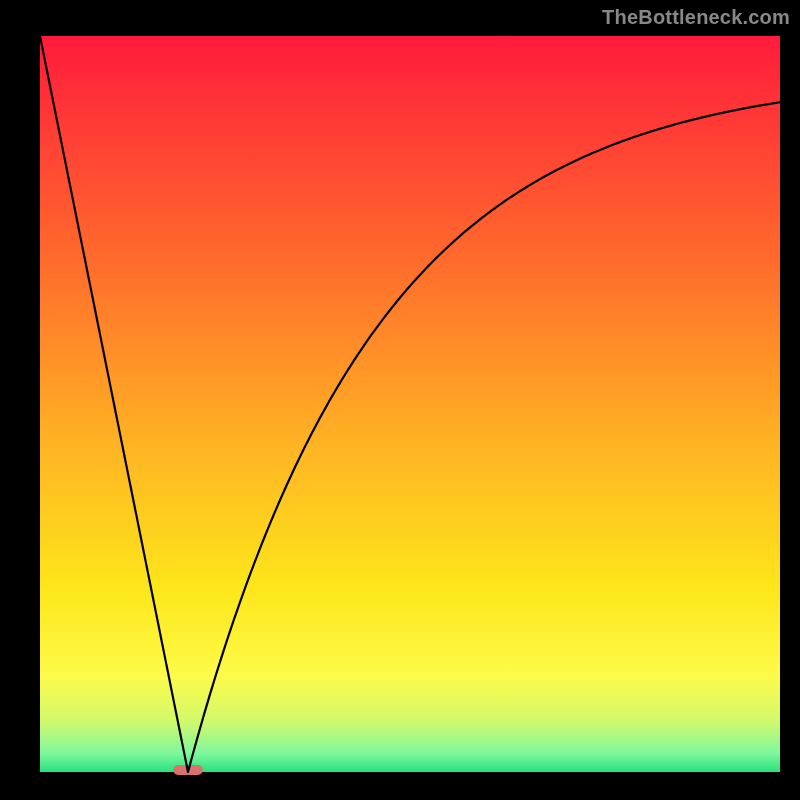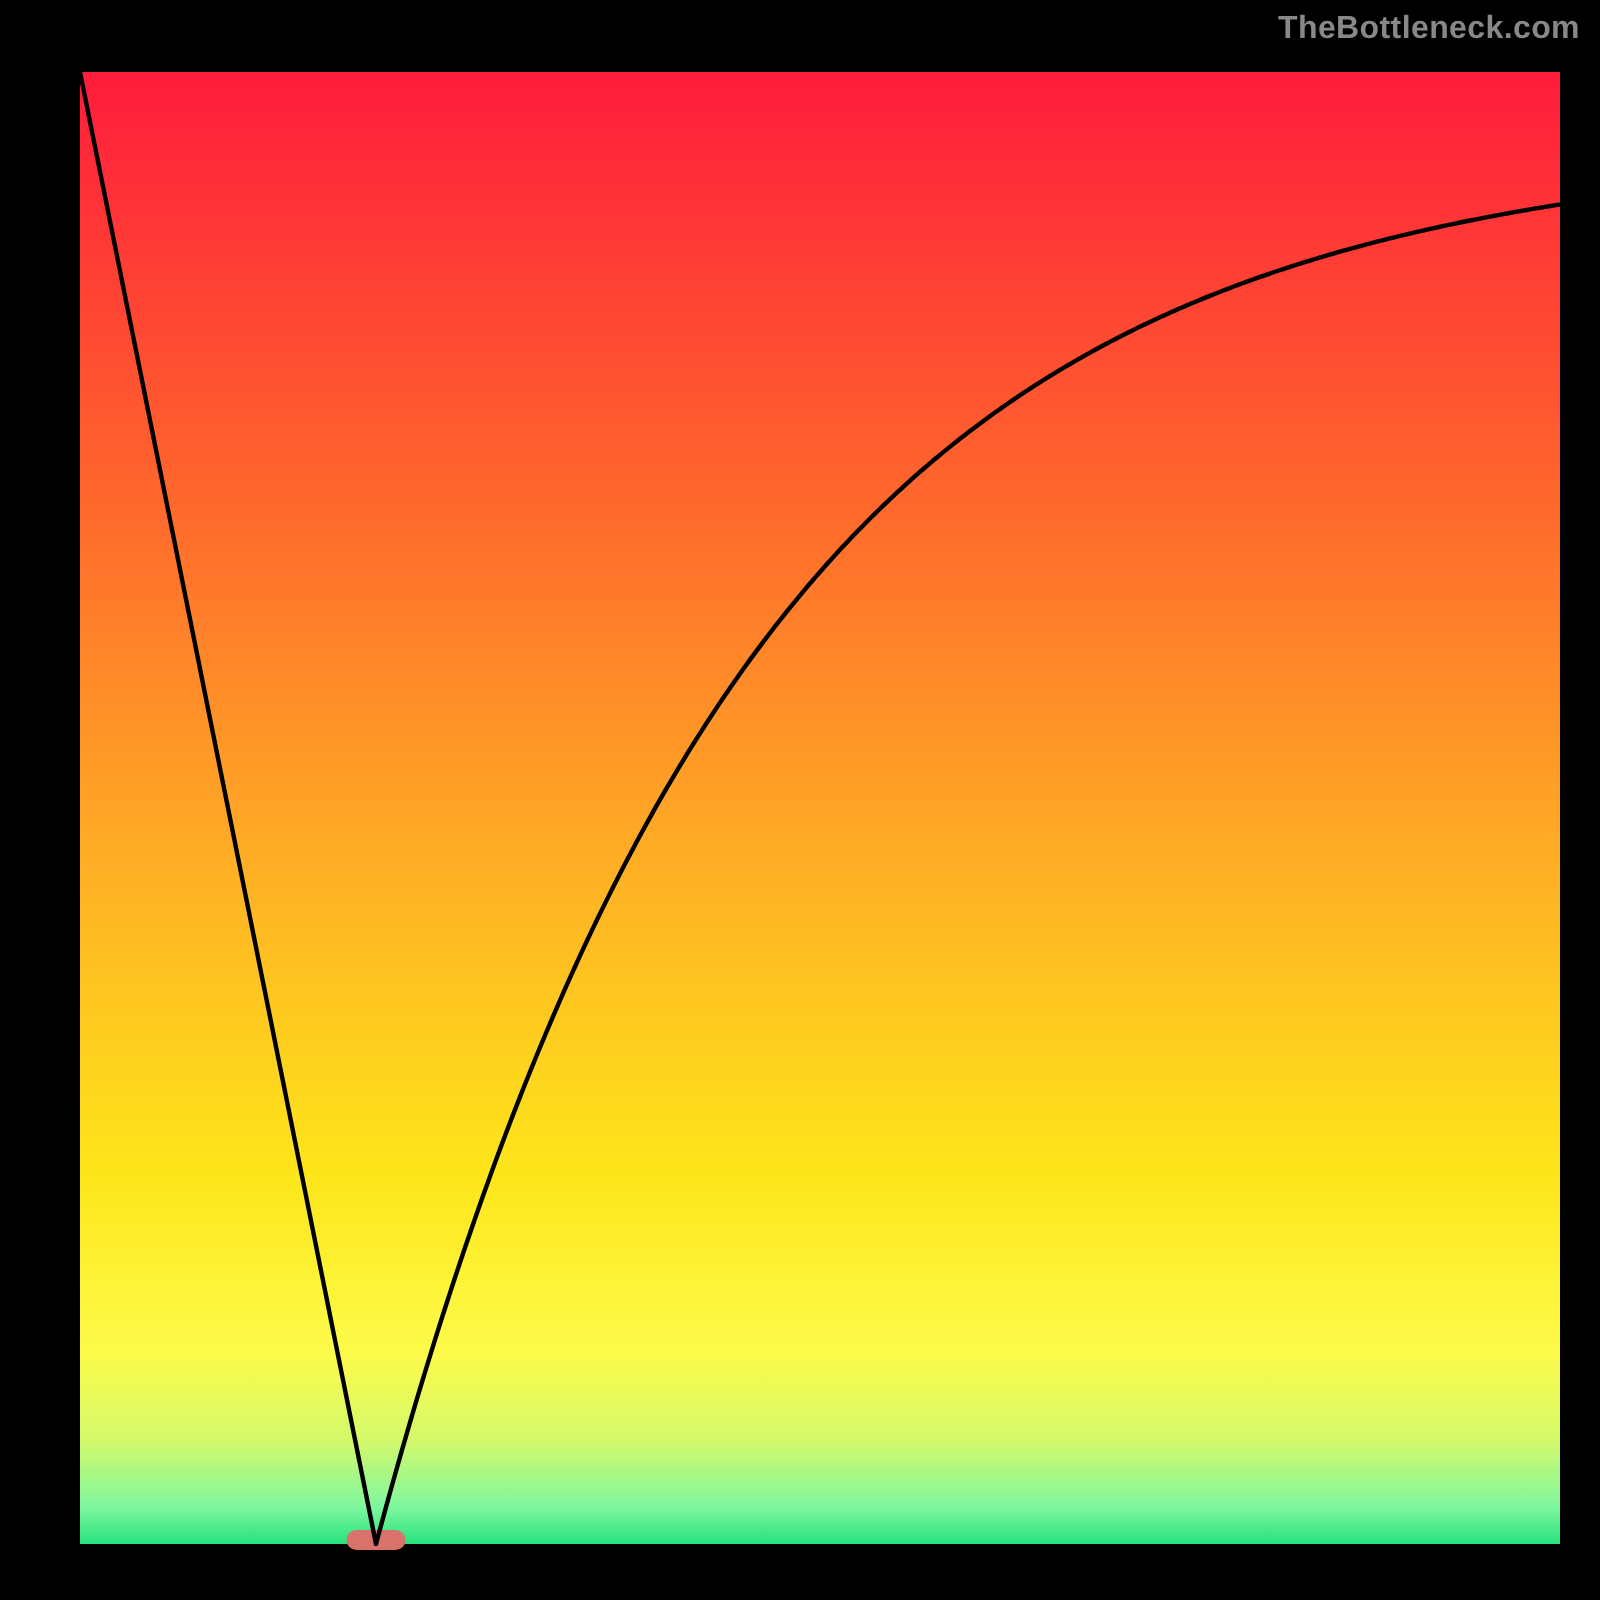--- a/index.html
+++ b/index.html
@@ -14,21 +14,21 @@
   .frame {
     position: relative;
     width: 800px;
     height: 800px;
     background: #fff;
   }
   .watermark {
     position: absolute;
     top: 6px;
     right: 10px;
-    font-size: 16px;
+    font-size: 20px;
     font-weight: bold;
     color: #888;
     letter-spacing: 0.2px;
     z-index: 20;
   }
   .chart {
     position: absolute;
     left: 0;
     top: 0;
     width: 800px;

